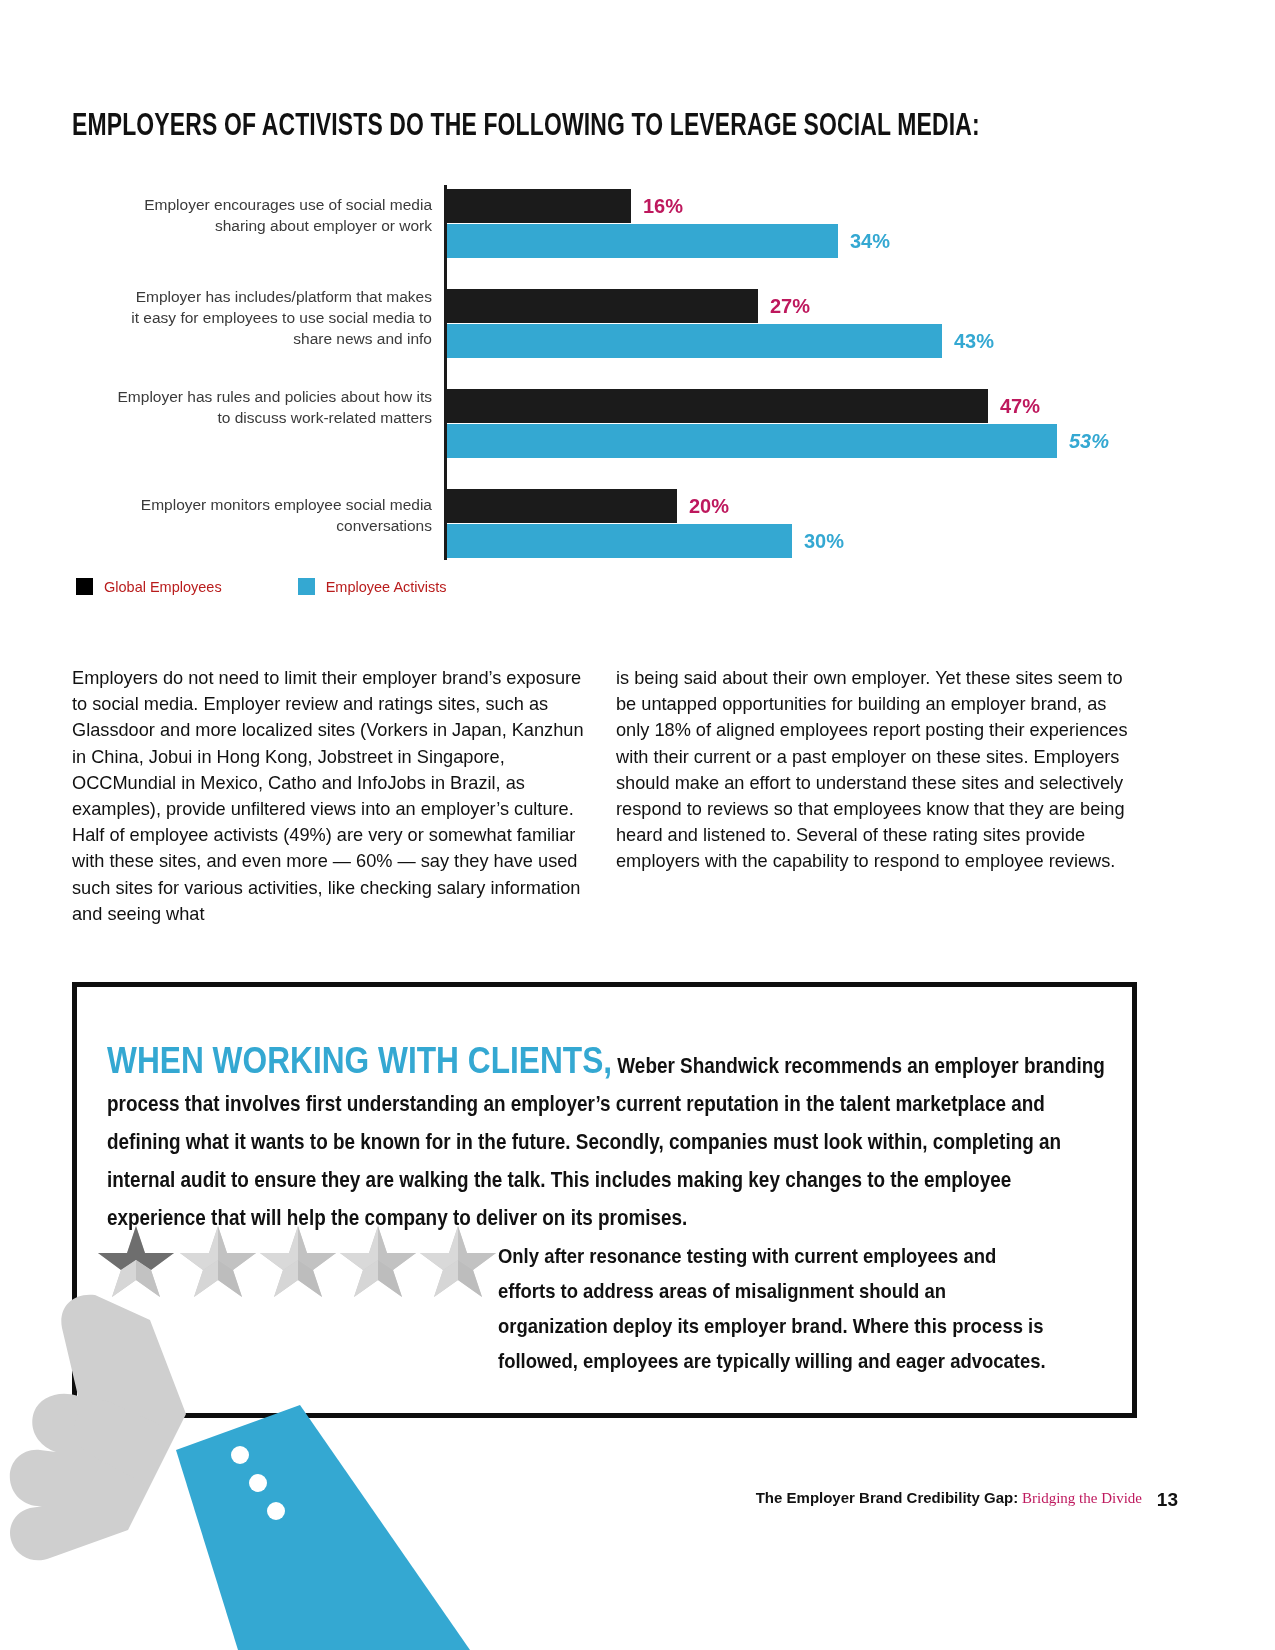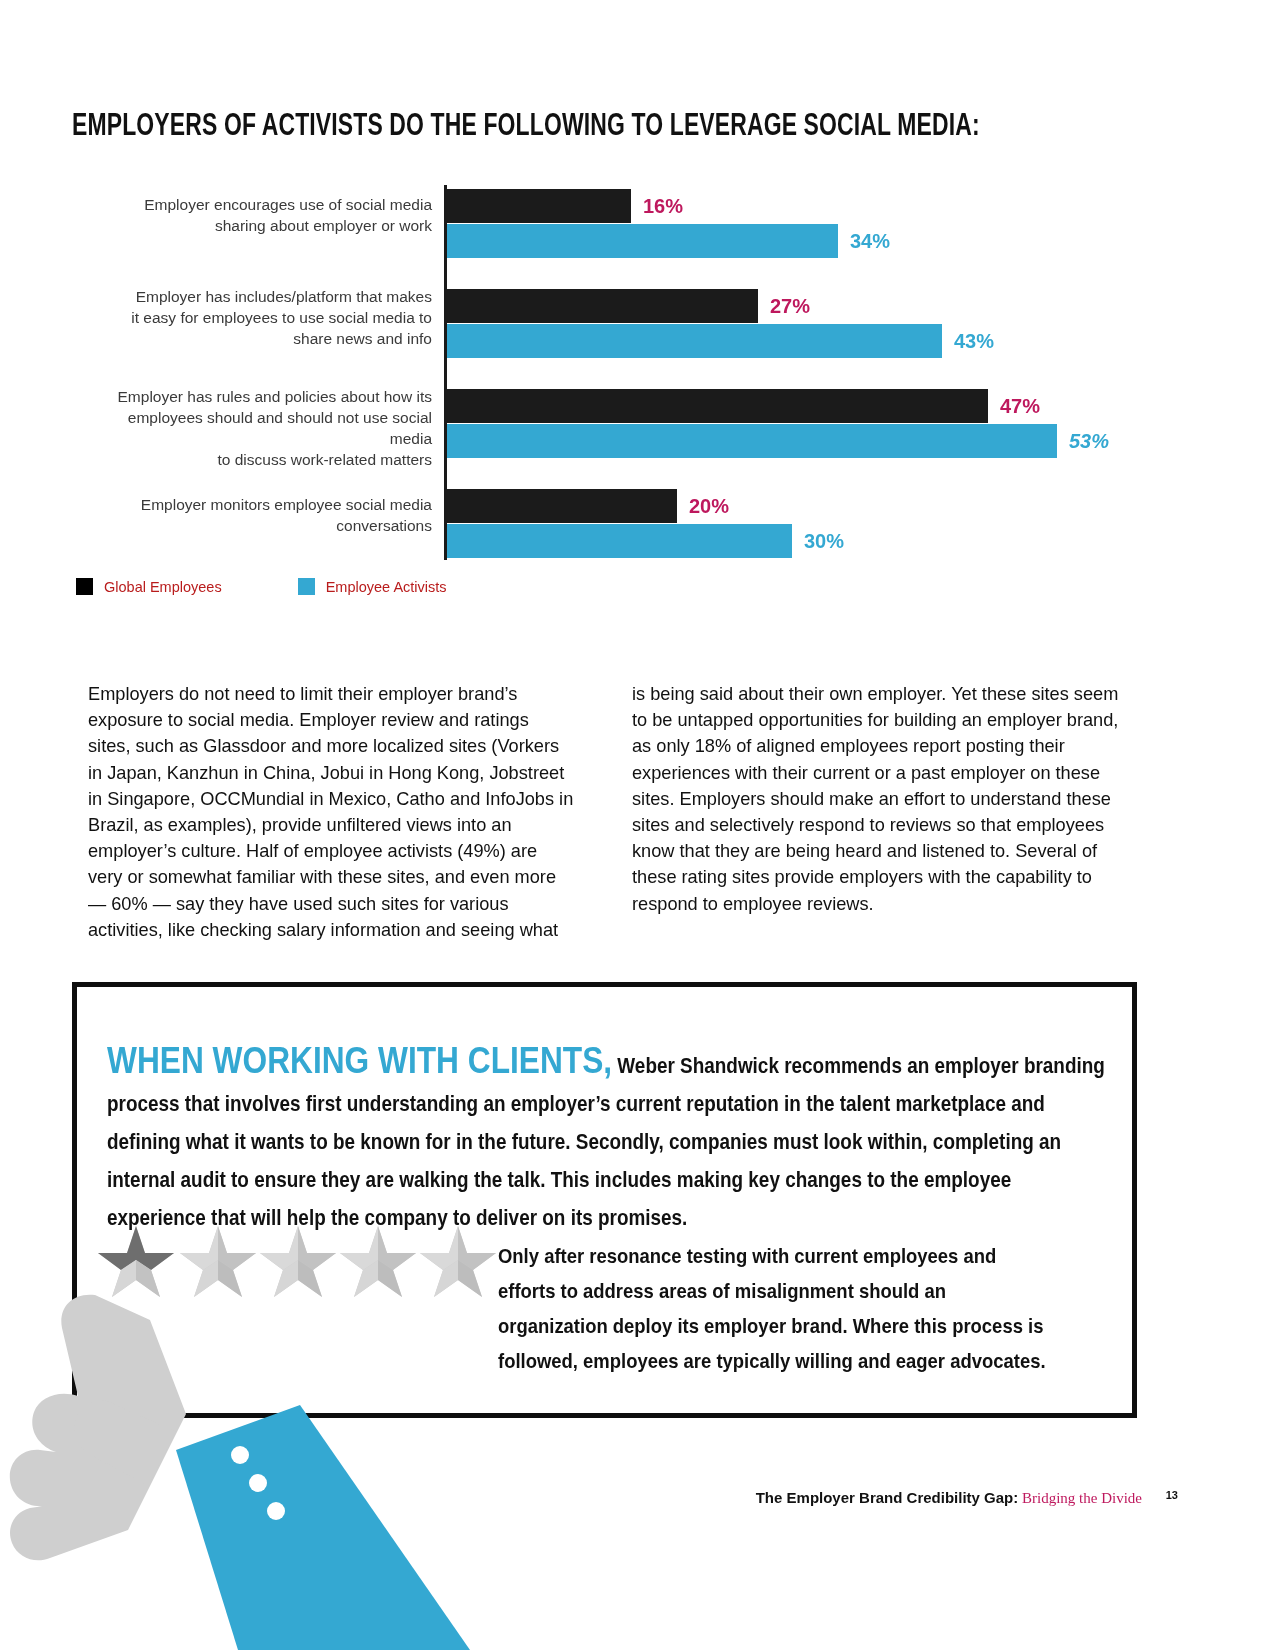--- a/index.html
+++ b/index.html
@@ -109,21 +109,21 @@
   
   .col {
     position: absolute;
     top: 665px;
     font-size: 18.2px;
     line-height: 26.2px;
     color: #111111;
   }
   .col-left  { left: 72px;  width: 520px; }
   .col-right { left: 616px; width: 528px; }
-  .col p { margin: 16px; }
+  .col p { margin: 0; }
 
   
   .callout {
     position: absolute;
     left: 72px;
     top: 982px;
     width: 1065px;
     height: 436px;
     border: 5px solid #0e0e0e;
     box-sizing: border-box;
@@ -182,21 +182,21 @@
     top: 1489px;
     font-size: 15px;
     white-space: nowrap;
   }
   .footer .f-bold { font-weight: bold; color: #111111; }
   .footer .f-reg  { color: #be185d; font-family: Liberation Serif, serif; }
   .page-num {
     position: absolute;
     right: 97px;
     top: 1489px;
-    font-size: 11px;
+    font-size: 19px;
     font-weight: bold;
     color: #111111;
   }
 </style>
 </head>
 <body>
 
 <div class="page-title">EMPLOYERS OF ACTIVISTS DO THE FOLLOWING TO LEVERAGE SOCIAL MEDIA:</div>
 
 <div class="chart">
@@ -229,21 +229,20 @@
     </div>
     <div class="bar-row" style="top:44px;">
       <div class="bar blue" style="width:495px;"></div>
       <div class="bar-val blue" style="left:507px;">43%</div>
     </div>
   </div>
 
   <div class="grp" style="top:200px;">
     <div class="grp-label" style="top:6px;">
       <div>Employer has rules and policies about how its</div>
-      <div>employees should and should not use social media</div>
       <div>to discuss work-related matters</div>
     </div>
     <div class="bar-row" style="top:9px;">
       <div class="bar dark" style="width:541px;"></div>
       <div class="bar-val dark" style="left:553px;">47%</div>
     </div>
     <div class="bar-row" style="top:44px;">
       <div class="bar blue" style="width:610px;"></div>
       <div class="bar-val blue" style="left:622px;font-style:italic;">53%</div>
     </div>

